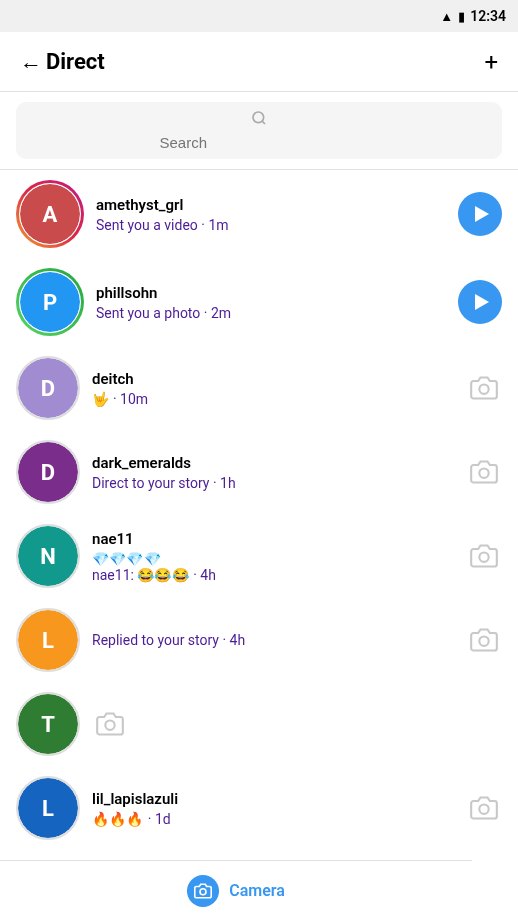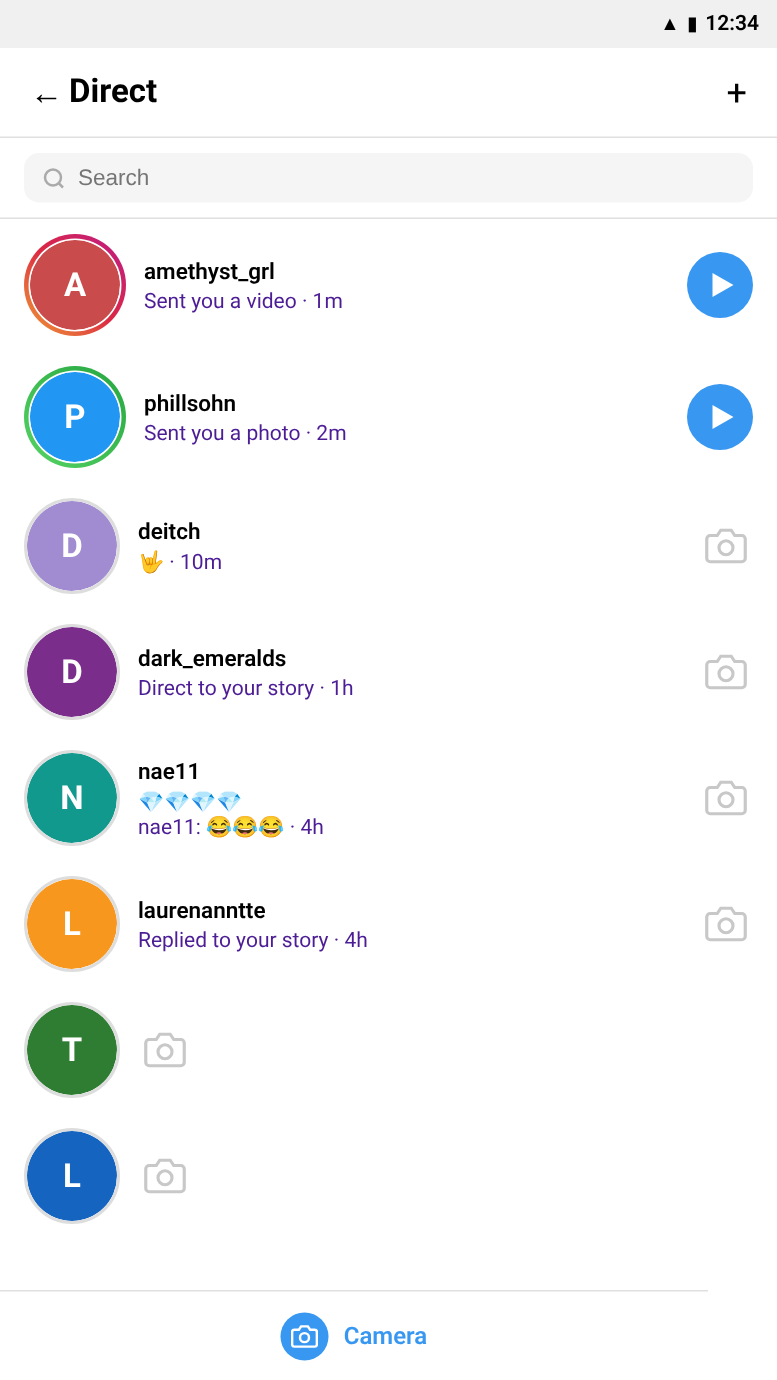--- a/index.html
+++ b/index.html
@@ -68,20 +68,21 @@
       background: #fff;
       border-bottom: 1px solid #e0e0e0;
     }
     .search-bar {
       display: flex;
       align-items: center;
       background: #f5f5f5;
       border-radius: 10px;
       padding: 8px 12px;
       gap: 8px;
+      flex-direction: column;
     }
     .search-input-text {
       font-size: 15px;
       color: #aaa;
       background: transparent;
       border: none;
       outline: none;
       flex: 1;
     }
 
@@ -317,21 +318,20 @@
           <path d="M23 19a2 2 0 0 1-2 2H3a2 2 0 0 1-2-2V8a2 2 0 0 1 2-2h4l2-3h6l2 3h4a2 2 0 0 1 2 2z"></path>
           <circle cx="12" cy="13" r="4"></circle>
         </svg>
       </div>
     </div>
     <div class="message-item">
       <div class="avatar-no-ring" style="width:64px;height:64px;border-radius:50%;overflow:hidden;border:2px solid #ddd;flex-shrink:0;">
         <div class="avatar-img" style="background:#f7971e;width:100%;height:100%;">L</div>
       </div>
       <div class="message-content">
-        <div class="message-username">laurenanntte</div>
         <div class="message-preview">Replied to your story · 4h</div>
       </div>
       <div class="action-icon camera-icon">
         <svg width="28" height="28" viewBox="0 0 24 24" fill="none" stroke="#c8c8c8" stroke-width="1.8">
           <path d="M23 19a2 2 0 0 1-2 2H3a2 2 0 0 1-2-2V8a2 2 0 0 1 2-2h4l2-3h6l2 3h4a2 2 0 0 1 2 2z"></path>
           <circle cx="12" cy="13" r="4"></circle>
         </svg>
       </div>
     </div>
     <div class="message-item">
@@ -341,20 +341,24 @@
       <div class="action-icon camera-icon">
         <svg width="28" height="28" viewBox="0 0 24 24" fill="none" stroke="#c8c8c8" stroke-width="1.8">
           <path d="M23 19a2 2 0 0 1-2 2H3a2 2 0 0 1-2-2V8a2 2 0 0 1 2-2h4l2-3h6l2 3h4a2 2 0 0 1 2 2z"></path>
           <circle cx="12" cy="13" r="4"></circle>
         </svg>
       </div>
     </div>
     <div class="message-item">
       <div class="avatar-no-ring" style="width:64px;height:64px;border-radius:50%;overflow:hidden;border:2px solid #ddd;flex-shrink:0;">
         <div class="avatar-img" style="background:#1565c0;width:100%;height:100%;">L</div>
+      </div>
+      <div class="message-content">
+        <div class="message-username">lil_lapislazuli</div>
+        <div class="message-preview">🔥🔥🔥 · 1d</div>
       </div>
       <div class="action-icon camera-icon">
         <svg width="28" height="28" viewBox="0 0 24 24" fill="none" stroke="#c8c8c8" stroke-width="1.8">
           <path d="M23 19a2 2 0 0 1-2 2H3a2 2 0 0 1-2-2V8a2 2 0 0 1 2-2h4l2-3h6l2 3h4a2 2 0 0 1 2 2z"></path>
           <circle cx="12" cy="13" r="4"></circle>
         </svg>
       </div>
     </div>
   </div>
 

